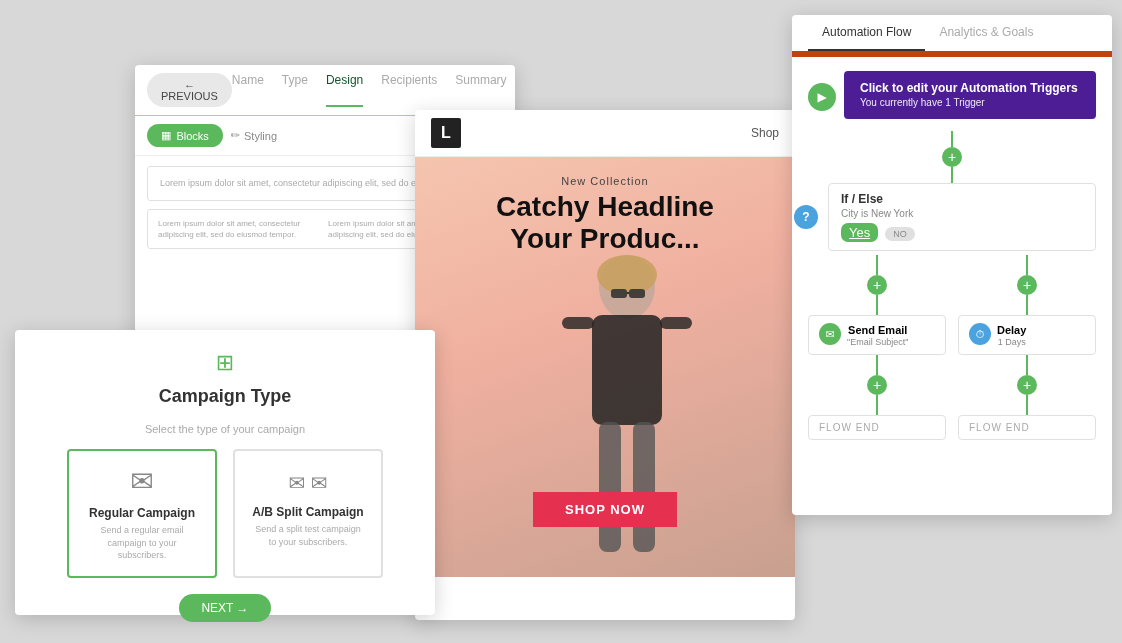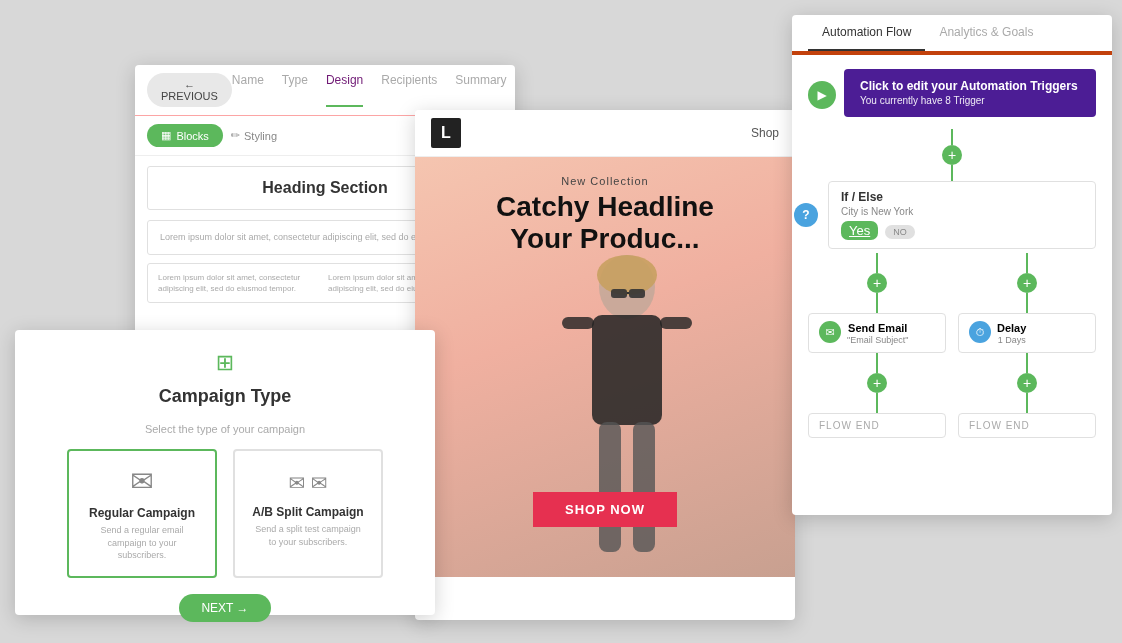--- a/index.html
+++ b/index.html
@@ -45,21 +45,21 @@
       cursor: pointer;
       color: #444;
     }
     .editor-nav {
       display: flex;
       gap: 18px;
       font-size: 12px;
       color: #aaa;
     }
     .editor-nav span.active {
-      color: #701a75;
+      color: #14532d;
       border-bottom: 2px solid #5cb85c;
       padding-bottom: 2px;
     }
     .editor-toolbar {
       display: flex;
       gap: 8px;
       padding: 8px 12px;
       border-bottom: 1px solid #eee;
     }
     .btn-blocks {
@@ -289,21 +289,21 @@
     .card-automation {
       right: 10px;
       top: 15px;
       width: 320px;
       height: 500px;
       z-index: 2;
       overflow: hidden;
     }
     .auto-tabs {
       display: flex;
-      border-bottom: 4px solid #c2410c;
+      border-bottom: 6px solid #c2410c;
       padding: 0 16px;
     }
     .auto-tab {
       padding: 10px 14px;
       font-size: 12px;
       cursor: pointer;
       color: #aaa;
       border-bottom: 2px solid transparent;
     }
     .auto-tab.active {
@@ -526,23 +526,20 @@
     <button class="btn-blocks">
       <span>▦</span>
       <span>Blocks</span>
     </button>
     <button class="btn-styling">
       <span>✏</span>
       <span>Styling</span>
     </button>
   </div>
   <div class="editor-content">
-    <div class="heading-section-block">
-      <h3>Heading Section</h3>
-    </div>
     <div class="text-block">
       <p>Lorem ipsum dolor sit amet, consectetur adipiscing elit, sed do eiusmod tempor.</p>
     </div>
     <div class="two-col-block">
       <div class="col">
         <p>Lorem ipsum dolor sit amet, consectetur adipiscing elit, sed do eiusmod tempor.</p>
       </div>
       <div class="col">
         <p>Lorem ipsum dolor sit amet, consectetur adipiscing elit, sed do eiusmod tempor.</p>
       </div>
@@ -614,21 +611,21 @@
   <div class="auto-tabs">
     <div class="auto-tab active">Automation Flow</div>
     <div class="auto-tab">Analytics &amp; Goals</div>
   </div>
   <div class="auto-body">
 
     <div class="auto-trigger-wrapper">
       <div class="trigger-play">▶</div>
       <button class="trigger-btn">
         <strong>Click to edit your Automation Triggers</strong>
-        <span>You currently have 8 Trigger</span>
+        <span>You currently have 1 Trigger</span>
       </button>
     </div>
 
     <div class="flow-connector">
       <div class="flow-line"></div>
       <div class="flow-plus">+</div>
       <div class="flow-line"></div>
     </div>
 
     <div style="position:relative; padding-left: 20px;">

